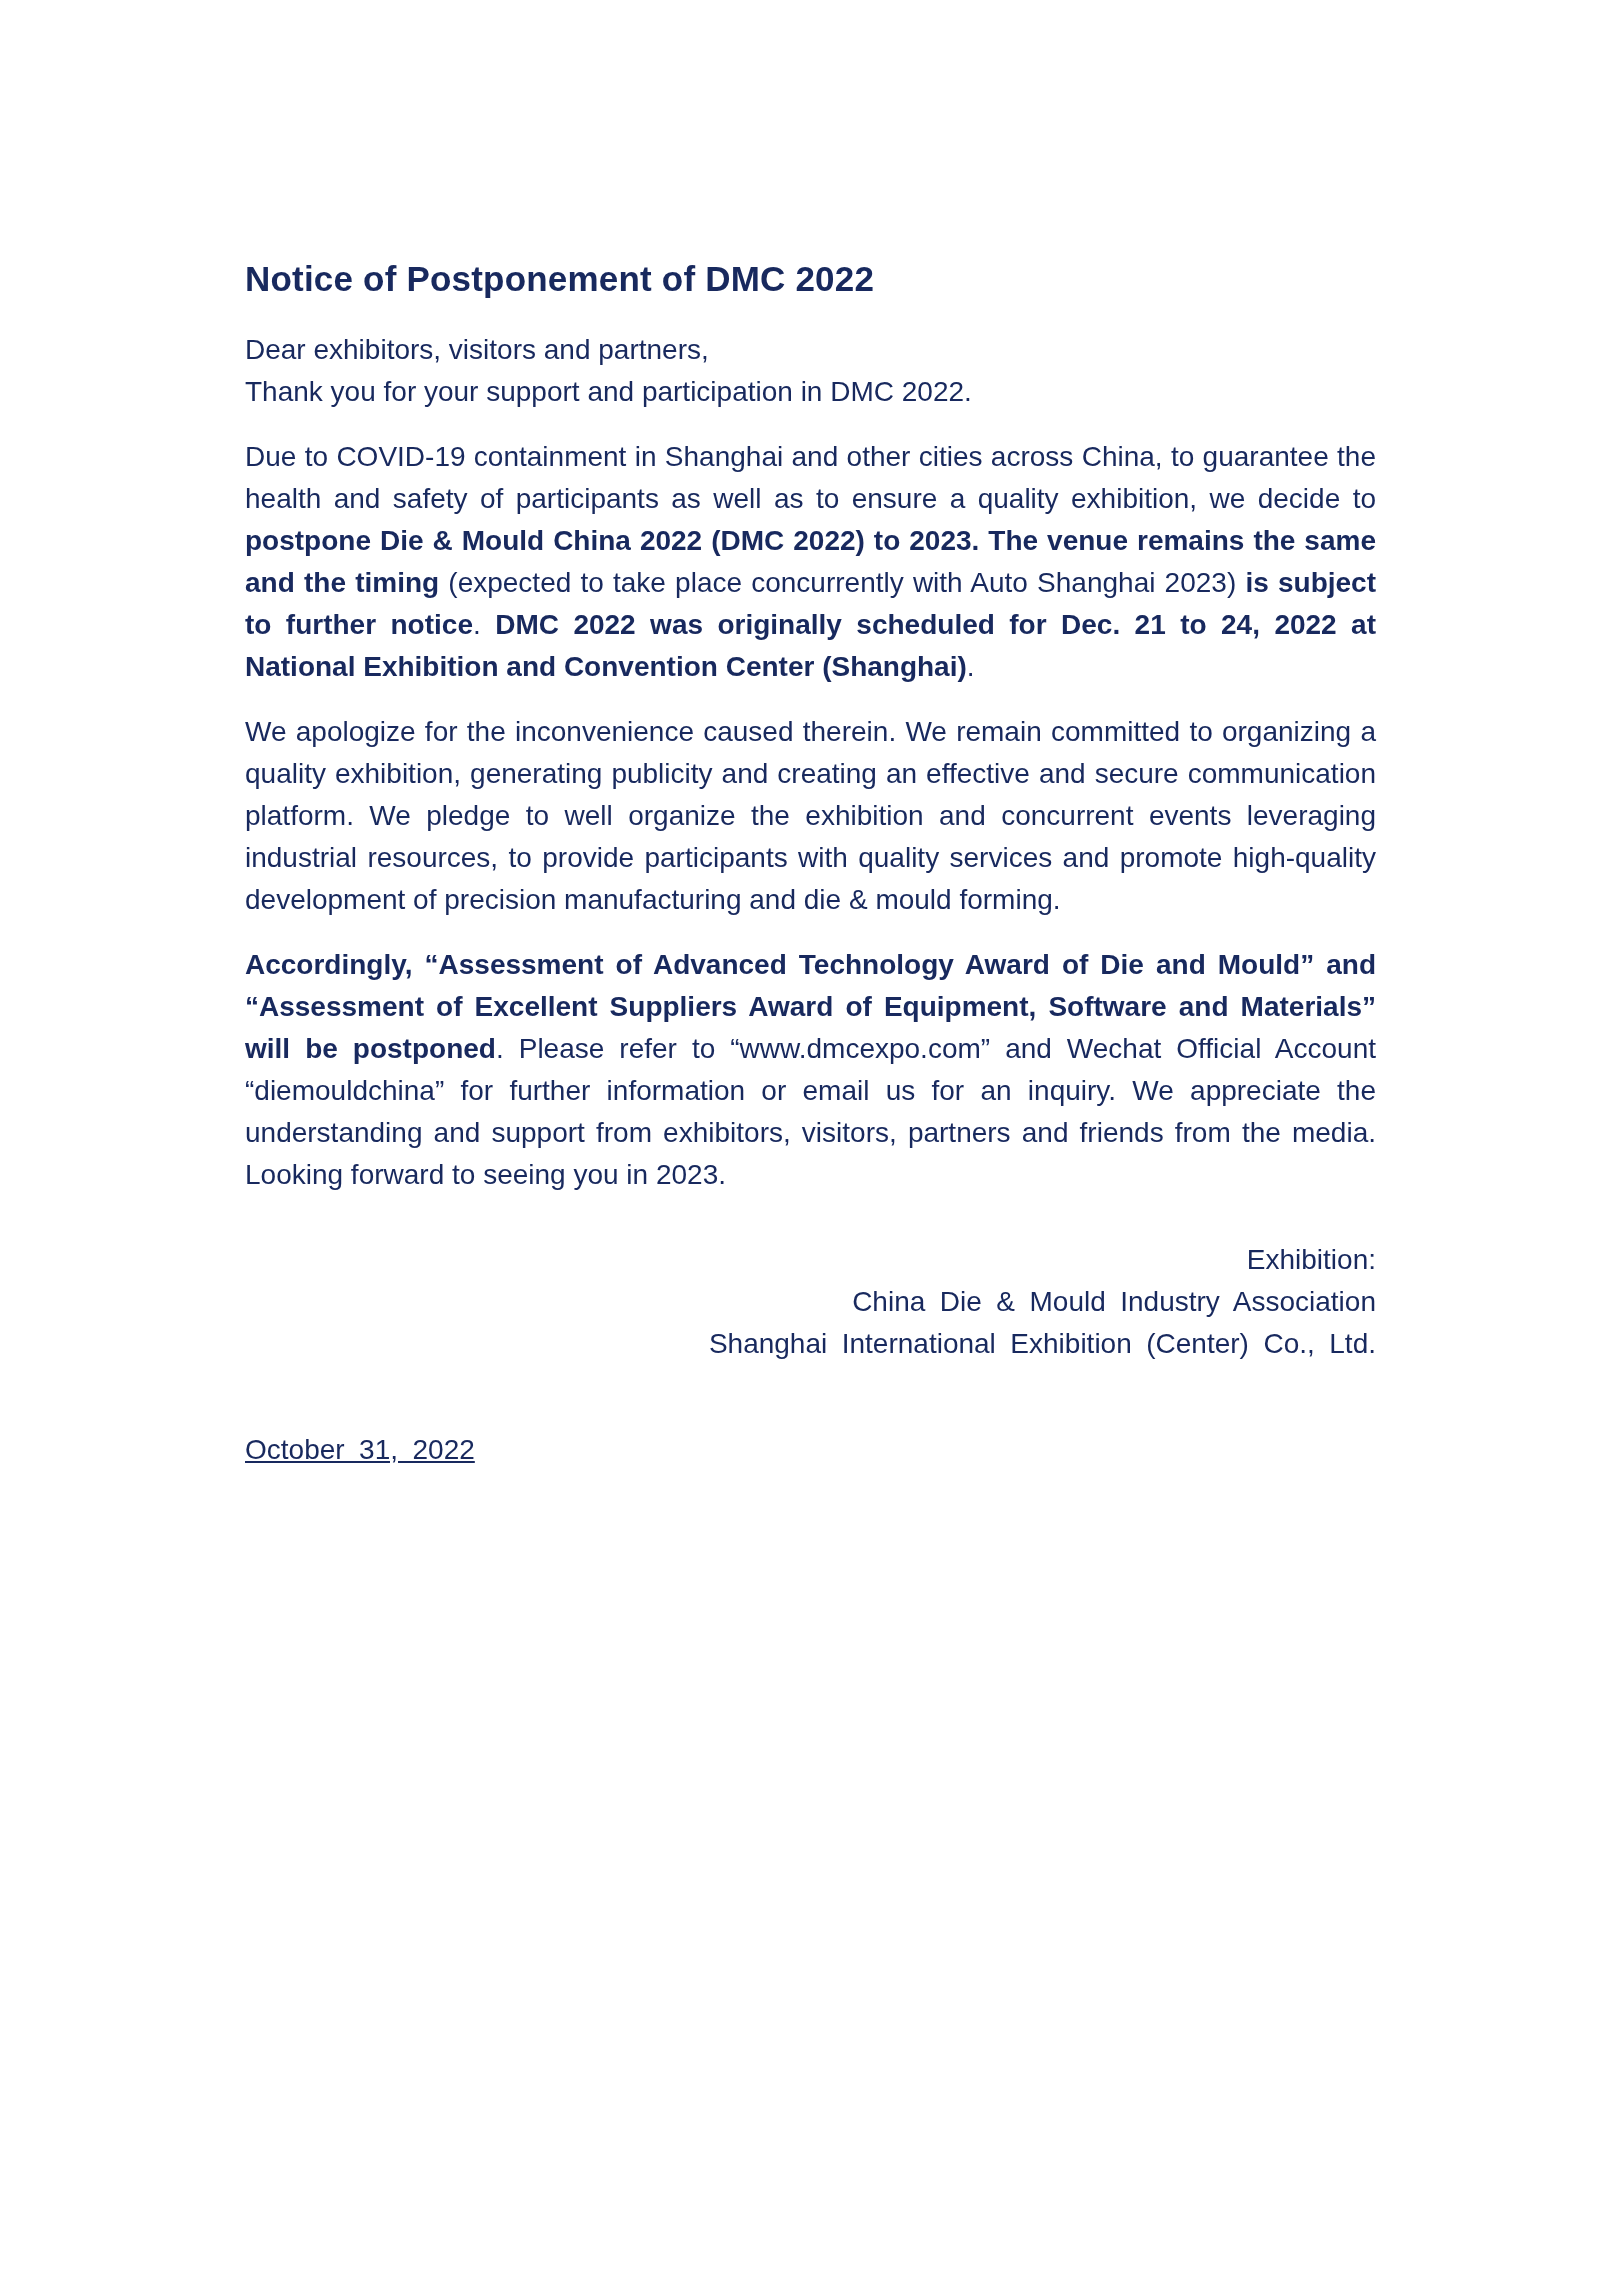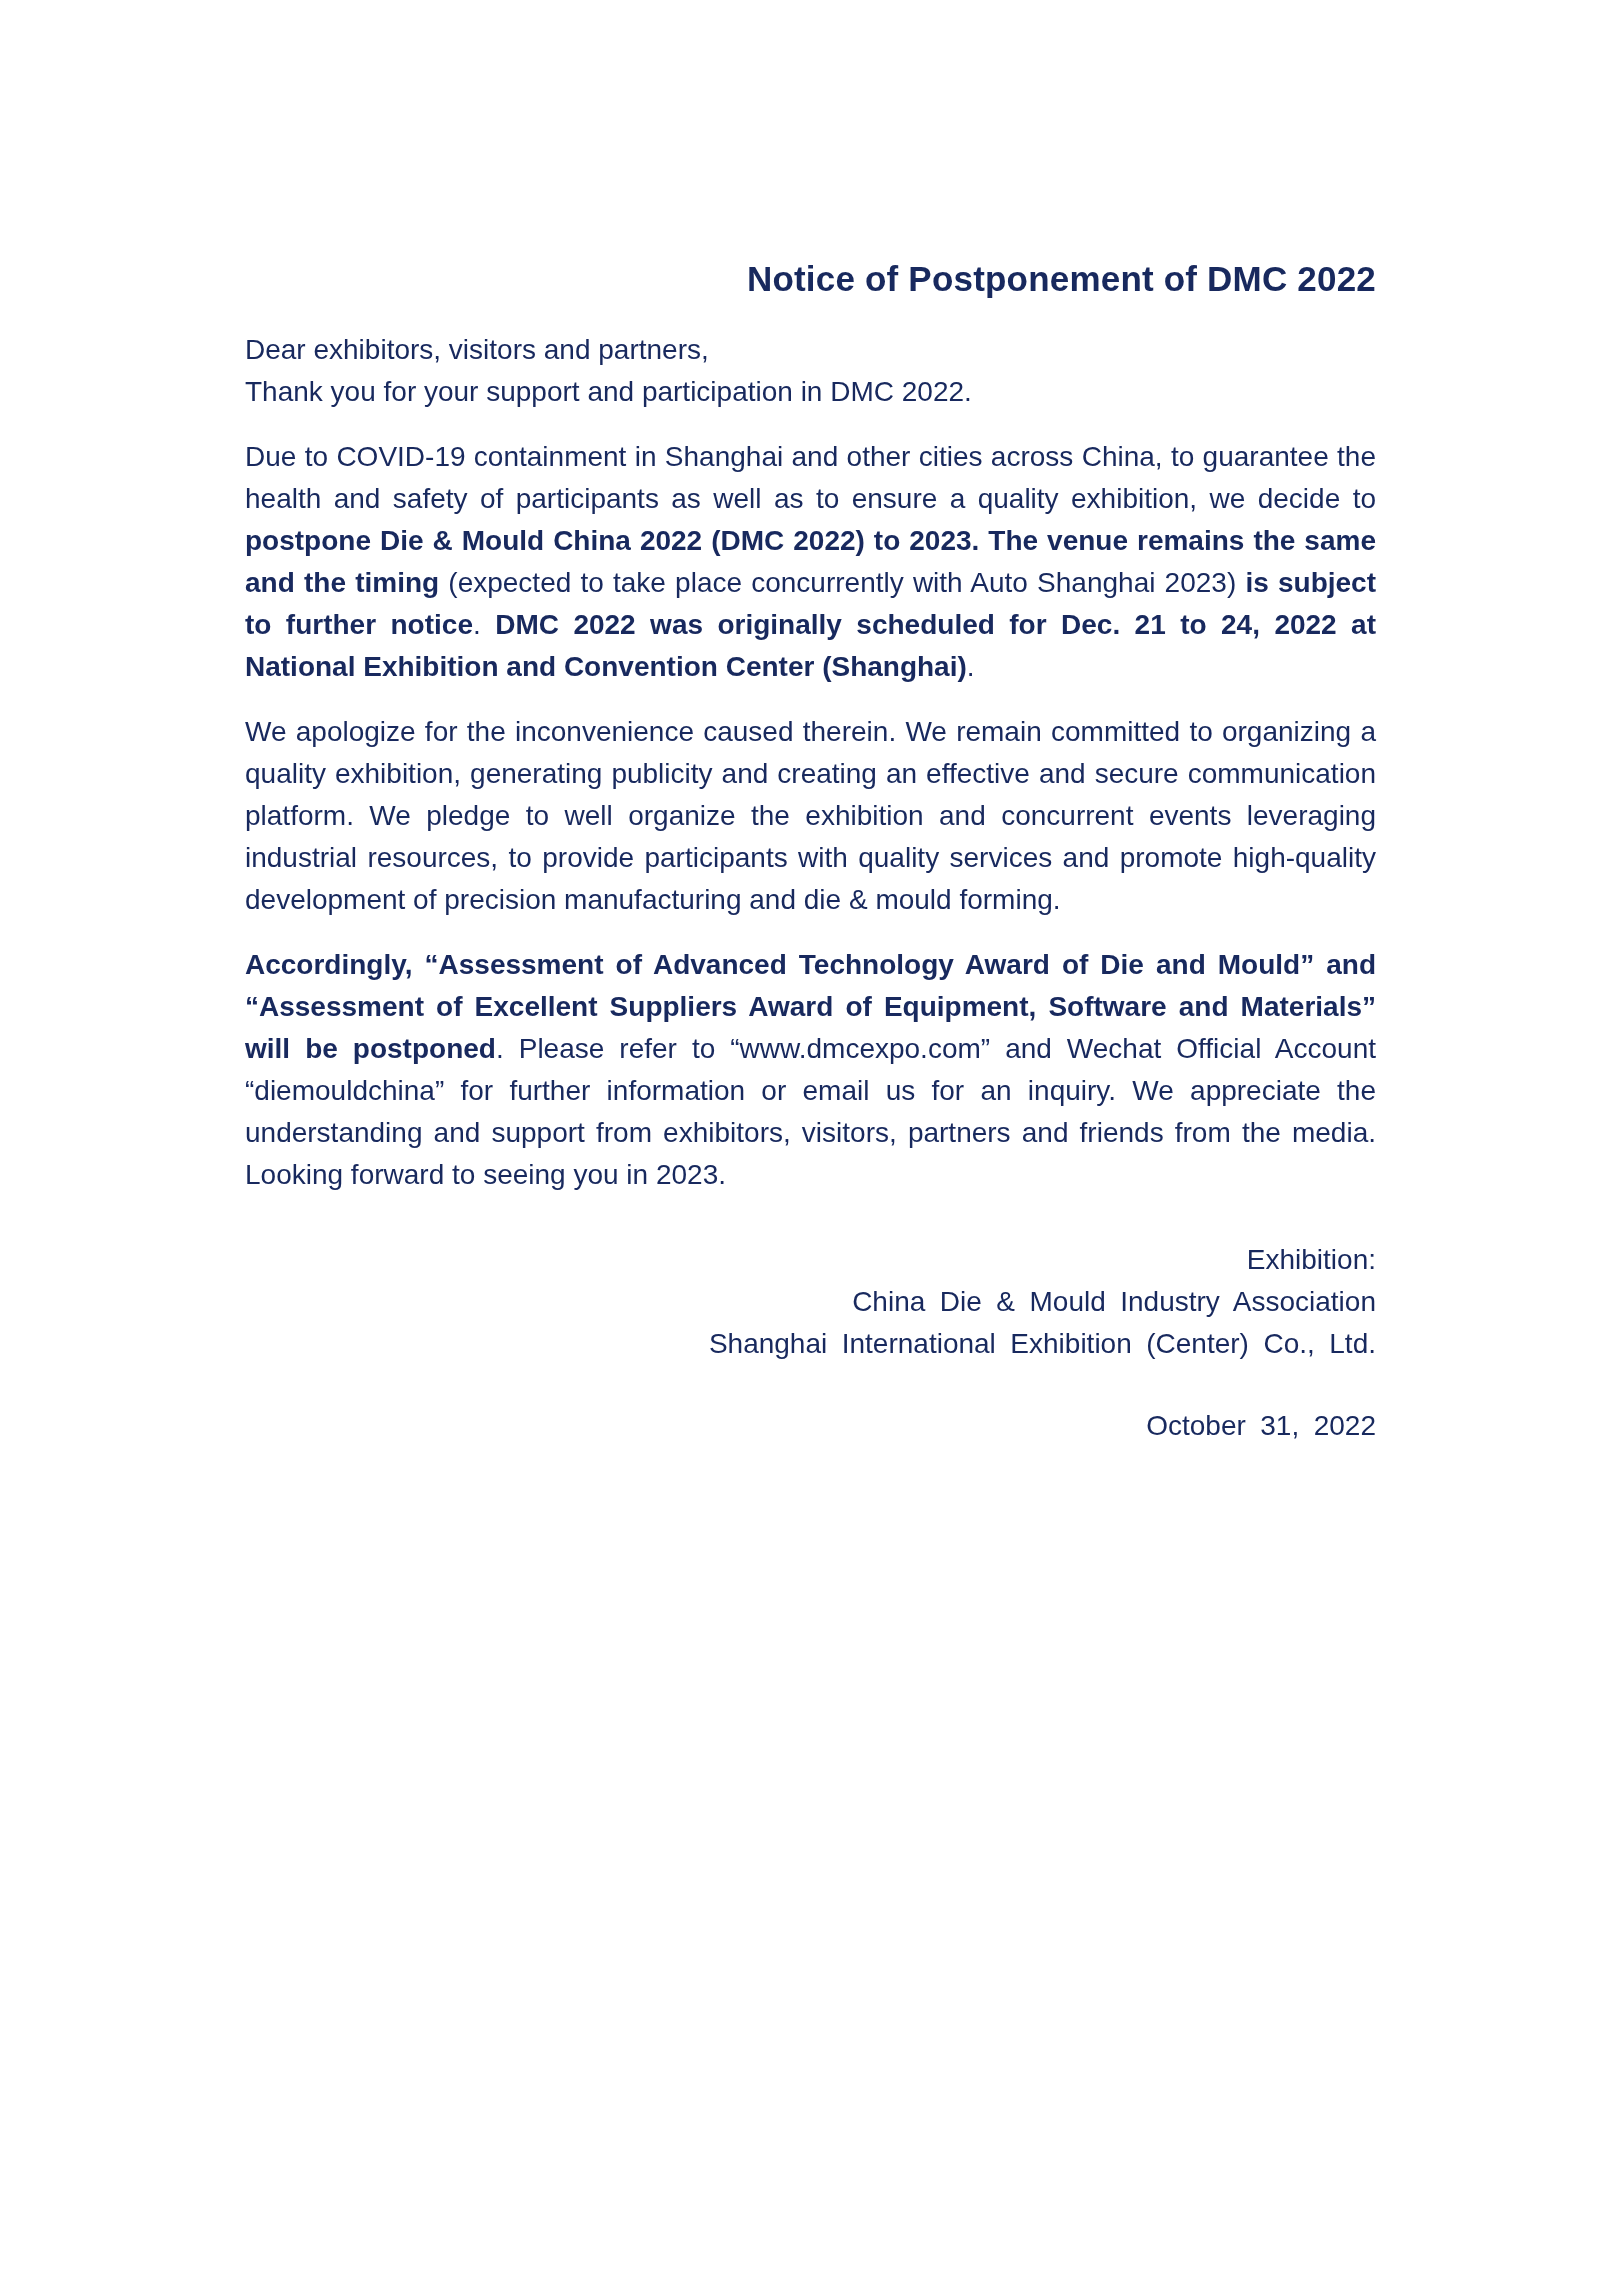--- a/index.html
+++ b/index.html
@@ -14,21 +14,21 @@
     color: #18295e;
     padding: 257px 245px 0 245px;
     position: relative;
     overflow: hidden;
   }
 
   .doc-title {
     font-size: 35px;
     line-height: 43px;
     font-weight: 700;
-    text-align: right;
+    text-align: left;
     letter-spacing: 0.2px;
   }
 
   .para {
     font-size: 28px;
     line-height: 42px;
     font-weight: 400;
   }
 
   .p-salutation { margin-top: 29px; }
@@ -42,23 +42,23 @@
 
   .b { font-weight: 700; }
 
   .signoff {
     margin-top: 43px;
     text-align: right;
   }
   .signoff .org-line { word-spacing: 0.24em; }
 
   .p-date {
-    margin-top: 40px;
-    text-align: right;
+    margin-top: 64px;
     word-spacing: 0.24em;
+    text-decoration: underline;
   }
 </style>
 </head>
 <body>
 
 <div class="page">
 
   <h1 class="doc-title">Notice of Postponement of DMC 2022</h1>
 
   <p class="para p-salutation">Dear exhibitors, visitors and partners,</p>

